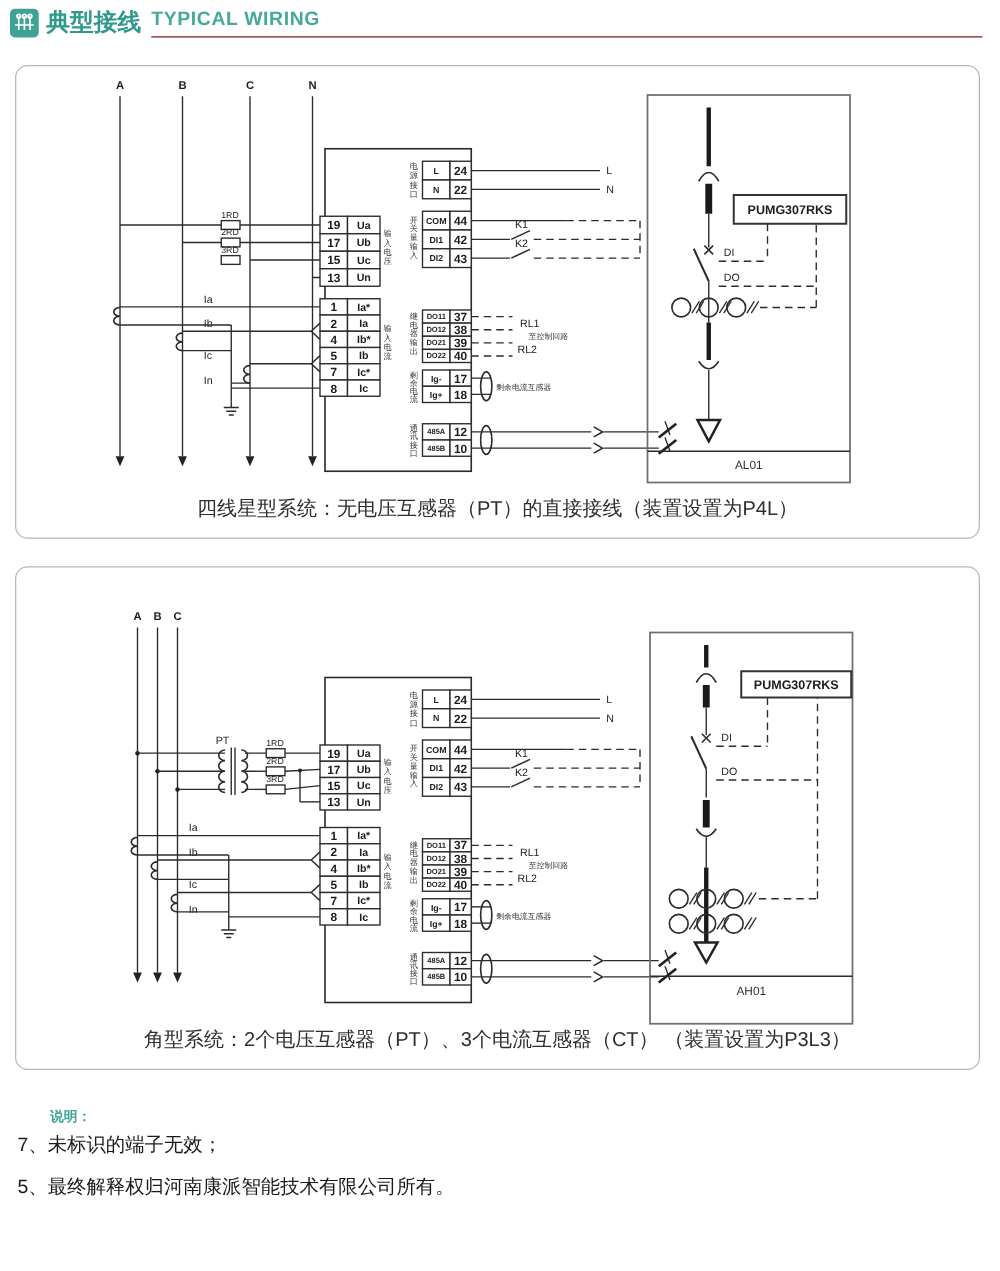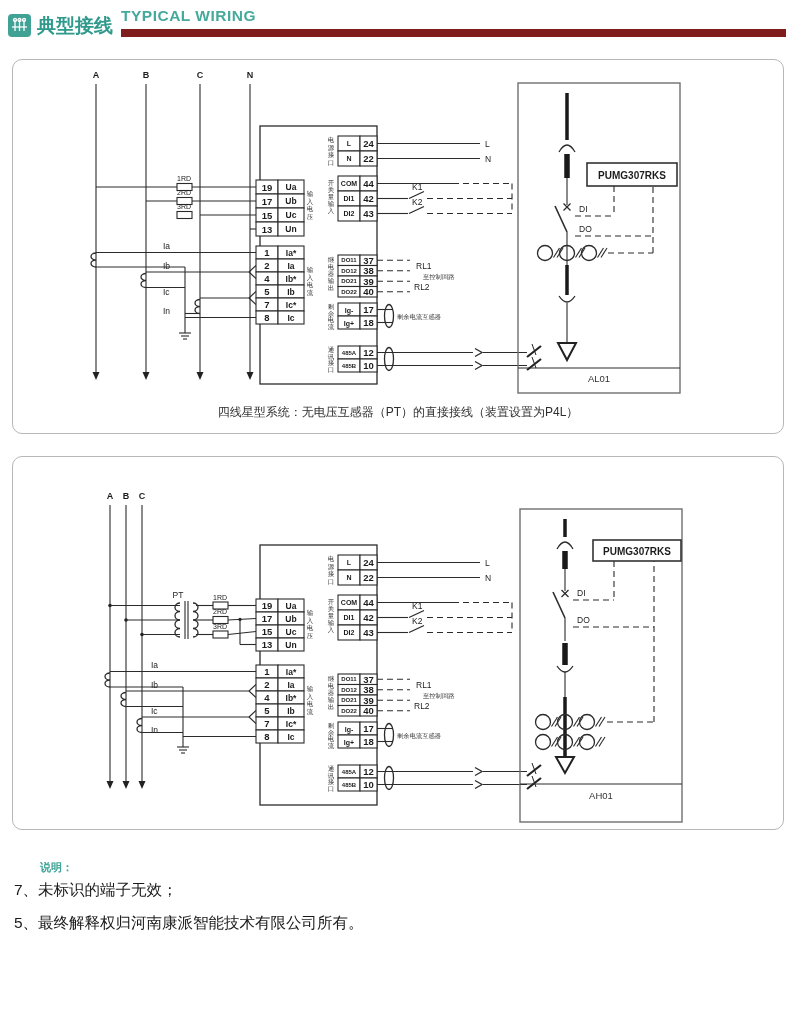--- a/index.html
+++ b/index.html
@@ -2,26 +2,26 @@
 <html><head>
 <meta charset="utf-8">
 <style>
   html,body{margin:0;padding:0;background:#fff;}
   .page{position:relative;width:796px;height:1017px;background:#fff;overflow:hidden;
         font-family:"Liberation Sans","DejaVu Sans",sans-serif;color:#222;}
   
   header{display:flex;align-items:flex-end;padding:7px 10px 0 8px;}
   .hicon{width:23px;height:23px;border-radius:4px;background:#3fa295;display:inline-block;margin-right:6px;}
   .t-zh{font-size:19px;font-weight:bold;color:#2f9a8c;margin:0 8px 0 0;line-height:23px;}
-  .hrule-wrap{flex:1;display:flex;align-items:flex-start;border-bottom:8px solid #7f1d1d;padding:0 0 4px 0;}
+  .hrule-wrap{flex:1;display:flex;align-items:flex-start;border-bottom:1px solid #7f1d1d;padding:0 0 4px 0;}
   .t-en{font-size:15.5px;font-weight:bold;color:#45a99b;letter-spacing:.5px;line-height:18px;}
   
   .dbox{border:1.5px solid #b7b7b7;border-radius:10px;margin:22px 12px 0 12px;background:#fff;}
   .dbox svg{display:block;}
-  .caption{text-align:center;font-size:12px;color:#2e2e2e;padding:0 8px 12px 8px;margin-top:-4px;}
+  .caption{text-align:center;font-size:16px;color:#2e2e2e;padding:0 8px 12px 8px;margin-top:-4px;}
   
   .notes{margin:30px 0 0 14px;}
   .notes h2{font-size:11px;font-weight:bold;color:#3fa295;margin:0 0 3px 26px;}
   .notes p{font-size:15.5px;color:#1a1a1a;margin:5px 0 12px 0;}
   
   text{fill:#1c1c1c;}
   .plab{font-size:9px;font-weight:bold;text-anchor:middle;}
   .wire{stroke:#2b2b2b;stroke-width:1.1;fill:none;}
   .dash{stroke:#2b2b2b;stroke-width:1.1;fill:none;stroke-dasharray:6 4;}
   .cell{fill:#fff;stroke:#2b2b2b;stroke-width:1.1;}
@@ -606,20 +606,21 @@
         <line class="dash" x1="601" y1="104" x2="601" y2="143"></line>
         <line class="dash" x1="560" y1="143" x2="601" y2="143"></line>
         <line class="dash" x1="560" y1="170" x2="641" y2="170"></line>
         <text class="wlab" x="564" y="139">DI</text>
         <text class="wlab" x="564" y="166">DO</text>
         <rect class="pumg" x="580" y="83" width="88" height="21"></rect>
         <text class="pumgt" x="624" y="97.5">PUMG307RKS</text>
         <polygon class="oarrow" points="543,300 561,300 552,316"></polygon>
       </g>
     </svg>
+    <div class="caption">角型系统：2个电压互感器（PT）、3个电流互感器（CT） （装置设置为P3L3）</div>
   </section>
 
   <footer class="notes">
     <h2>说明：</h2>
     <p>7、未标识的端子无效；</p>
     <p>5、最终解释权归河南康派智能技术有限公司所有。</p>
   </footer>
 
 </div>
 

